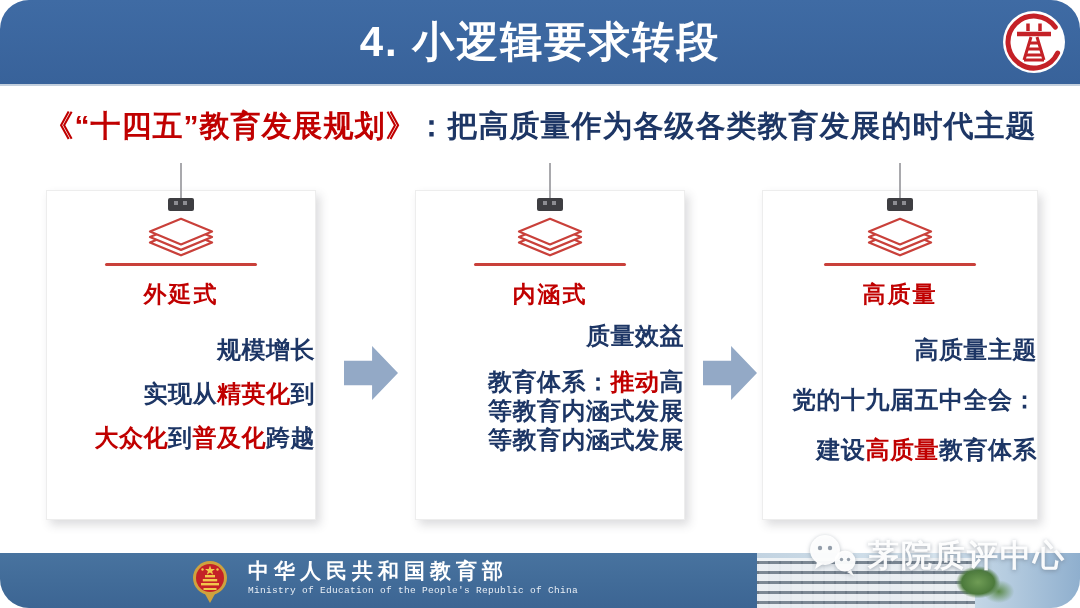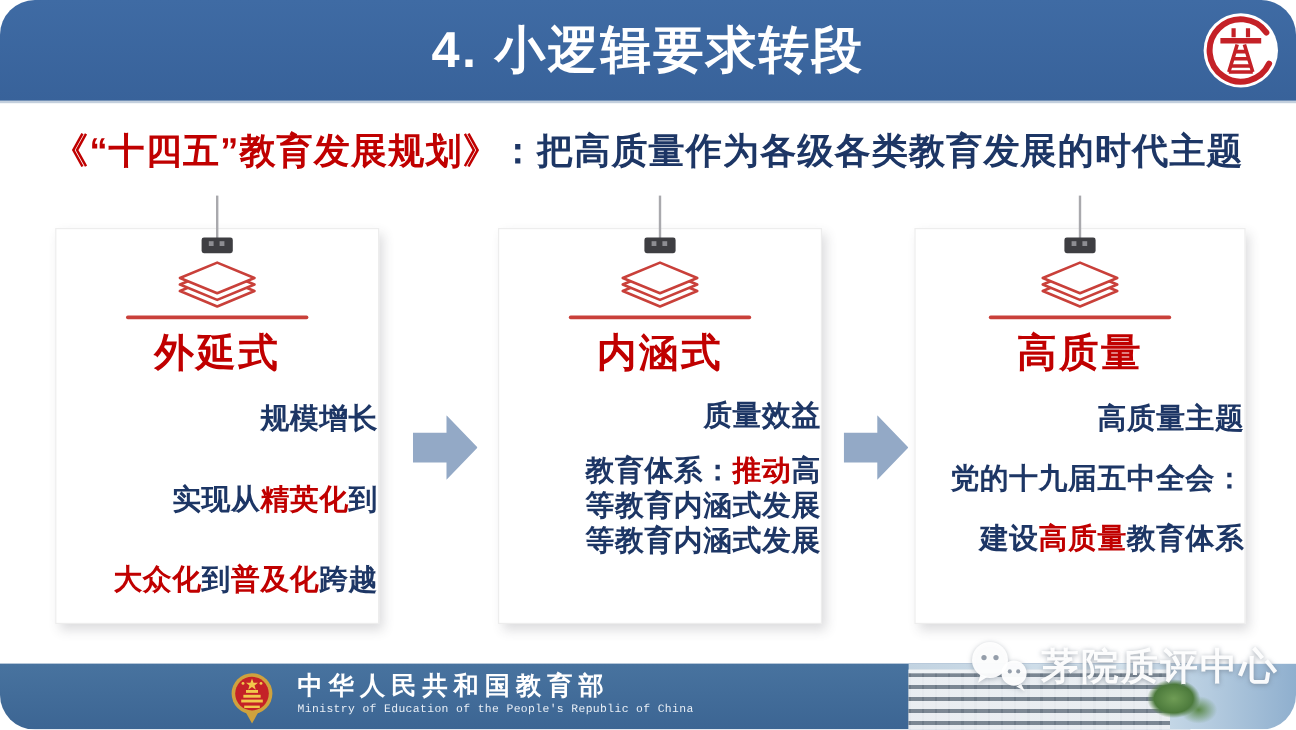--- a/index.html
+++ b/index.html
@@ -43,33 +43,33 @@
     position:absolute;top:7px;left:50%;transform:translateX(-50%);
     width:26px;height:13px;background:#3e3e42;border-radius:2px;
   }
   .clip::before{
     content:"";position:absolute;left:6px;top:3px;width:4px;height:4px;
     background:#8d8d92;box-shadow:9px 0 #8d8d92;
   }
   .layers-icon{margin-top:26px;width:80px;height:42px;flex:none;}
   .card-divider{margin-top:4px;width:152px;height:3px;background:#c9403a;border-radius:2px;flex:none;}
   .card-title{
-    margin:8px 0 0 0;font-size:33px;line-height:40px;font-weight:bold;color:#c00000;
+    margin:8px 0 0 0;font-size:23px;line-height:40px;font-weight:bold;color:#c00000;
     letter-spacing:2px;
   }
   .card-lines{width:100%;text-align:right;}
   .card-line{
     font-size:24px;line-height:28px;font-weight:bold;margin-top:22px;
     letter-spacing:0.5px;white-space:nowrap;
   }
   .card-line.tight{margin-top:1px;}
-  .card-1 .card-line + .card-line{margin-top:39px;}
+  .card-1 .card-line + .card-line{margin-top:16px;}
   .card-2 .card-line{margin-top:18px;}
   .card-2 .card-line.tight{margin-top:1px;}
-  .card-2 .card-line:first-child{margin-top:19px;}
+  .card-2 .card-line:first-child{margin-top:8px;}
   
   .arrow{
     position:absolute;top:345px;width:54px;height:56px;background:#93a9c6;
     clip-path:polygon(0% 28%,52% 28%,52% 2%,100% 50%,52% 98%,52% 72%,0% 72%);
   }
   .arrow-1{left:344px;}
   .arrow-2{left:703px;}
   
   .footer{
     position:absolute;left:0;top:553px;width:992px;height:55px;

